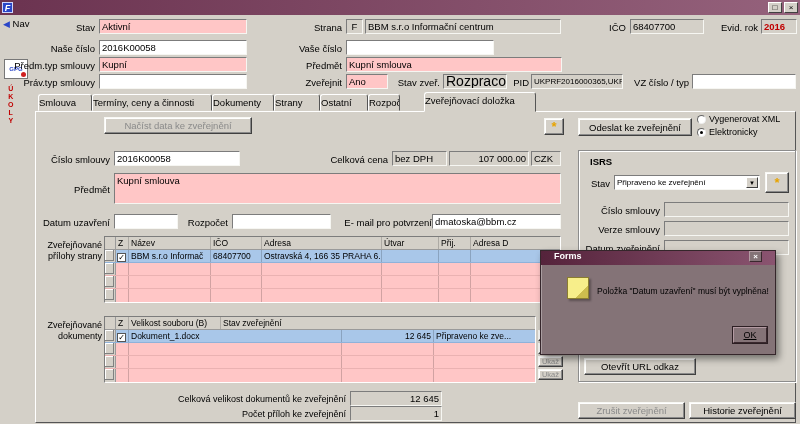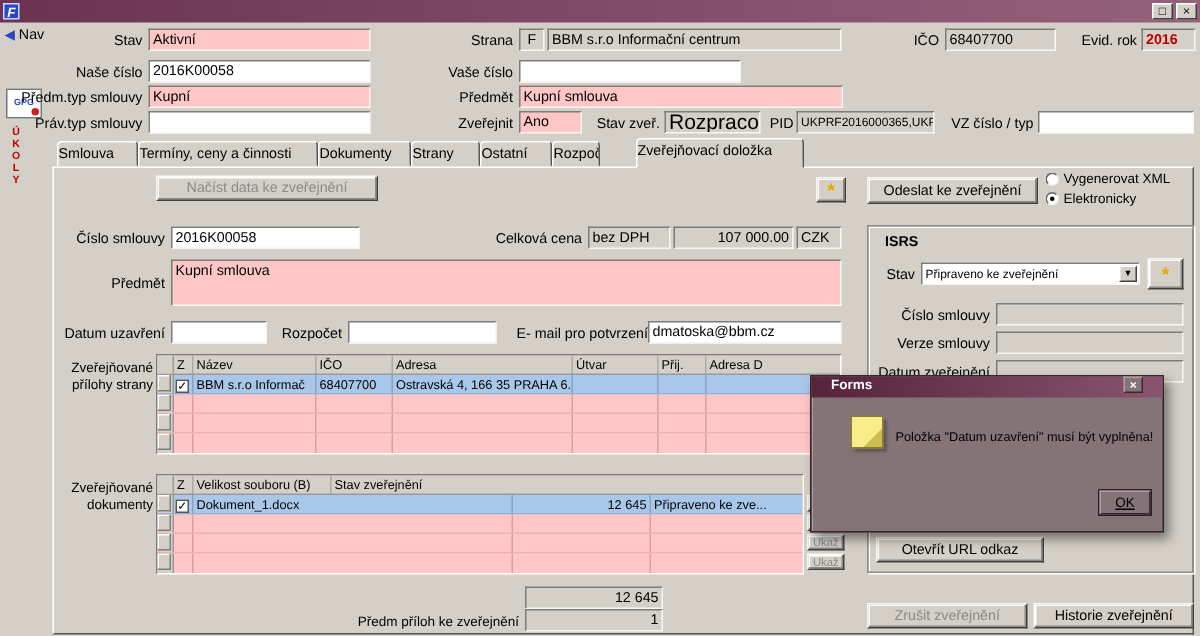--- a/index.html
+++ b/index.html
@@ -310,23 +310,24 @@
       <div class="td" style="width:92px"></div>
         <div class="td" style="flex:1;border-right:none"></div>
     </div>
   </div>
 
   <button class="b" style="left:538px;top:330px;width:25px;height:11px;font-size:7.5px;line-height:9px">Ukaž</button>
   <button class="b disabled" style="left:538px;top:343px;width:25px;height:11px;font-size:7.5px;line-height:9px">Ukaž</button>
   <button class="b disabled" style="left:538px;top:356px;width:25px;height:11px;font-size:7.5px;line-height:9px">Ukaž</button>
   <button class="b disabled" style="left:538px;top:369px;width:25px;height:11px;font-size:7.5px;line-height:9px">Ukaž</button>
 
+  <div class="l r" style="left:134px;top:394px;width:212px;font-size:9px">Celková velikost dokumentů ke zveřejnění</div>
   <div class="f gray ra" style="left:350px;top:391px;width:92px">12 645</div>
 
-  <div class="l r" style="left:134px;top:409px;width:212px;font-size:9px">Předm příloh ke zveřejnění</div>
+  <div class="l r" style="left:134px;top:409px;width:212px;font-size:9px">Počet příloh ke zveřejnění</div>
   <div class="f gray ra" style="left:350px;top:406px;width:92px">1</div>
 
   <button class="b" style="left:578px;top:118px;width:114px;height:18px">Odeslat ke zveřejnění</button>
 
   <div class="radio" style="left:697px;top:114px">
     <span class="rdot"></span>
     <span>Vygenerovat XML</span>
   </div>
   <div class="radio" style="left:697px;top:127px">
     <span class="rdot on"></span>

